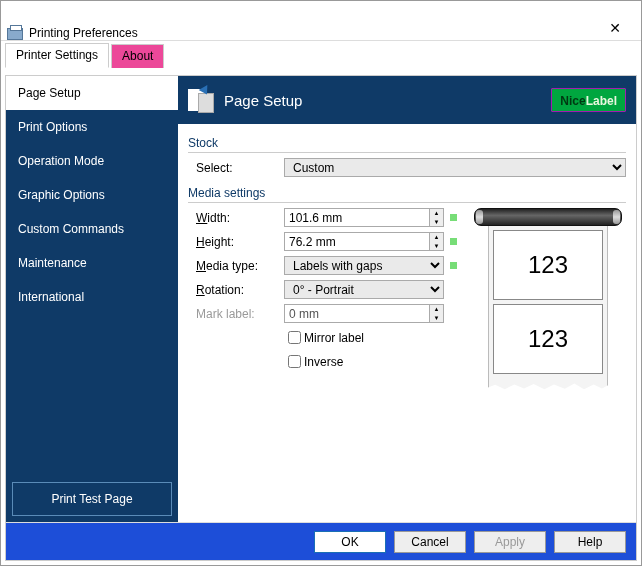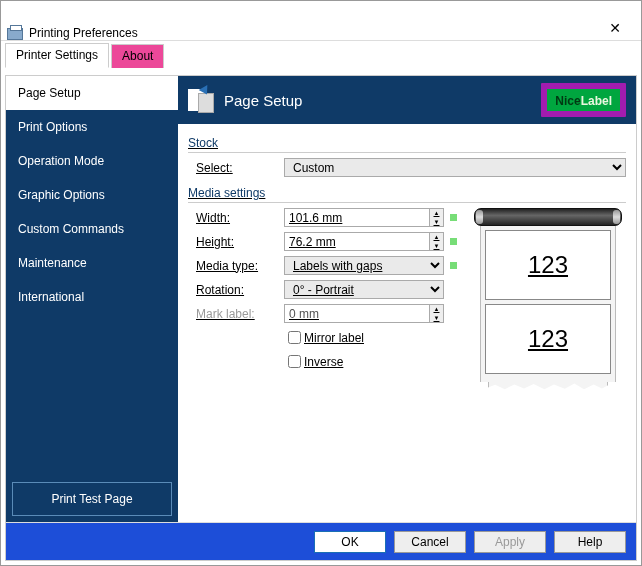--- a/index.html
+++ b/index.html
@@ -25,44 +25,44 @@
 .sidebar .spacer { flex: 1; }
 .sidebar .testpage { margin: 6px; border: 1px solid #5a8bb8; padding: 9px 0; text-align: center; }
 
 .main { flex: 1; display: flex; flex-direction: column; min-width: 0; }
 .header { height: 48px; background: #0f3a67; color: #fff; display: flex; align-items: center; padding: 0 10px; gap: 8px; }
 .header .pgicon { width: 28px; height: 30px; position: relative; }
 .header .pgicon .sheet { position: absolute; width: 18px; height: 22px; background: #fff; left: 0; top: 4px; }
 .header .pgicon .sheet2 { position: absolute; width: 16px; height: 20px; background: #ddd; left: 10px; top: 8px; border: 1px solid #aaa; }
 .header .pgicon .arrow { position: absolute; left: 12px; top: 2px; width: 0; height: 0; border-left: 5px solid transparent; border-right: 5px solid transparent; border-top: 8px solid #2a70b5; transform: rotate(-30deg); }
 .header h2 { margin: 0; font-size: 15px; font-weight: normal; }
-.brand { margin-left: auto; background: #00a63f; color: #e9f7df; font-weight: bold; padding: 3px 8px; border: 6px solid #a21caf; font-size: 14px; border-radius: 1px; }
+.brand { margin-left: auto; background: #00a63f; color: #e9f7df; font-weight: bold; padding: 3px 8px; border: 1px solid #a21caf; font-size: 14px; border-radius: 1px; }
 .brand span.dark { color: #003812; }
 
-.form { padding: 8px 10px; display: grid; grid-template-columns: 90px 160px 14px 1fr; row-gap: 5px; column-gap: 6px; align-items: center; text-decoration: underline; }
+.form { padding: 8px 10px; display: grid; grid-template-columns: 90px 160px 14px 1fr; row-gap: 5px; column-gap: 6px; align-items: center; }
 .section { grid-column: 1 / -1; color: #0f3a67; border-bottom: 1px solid #ccc; padding-bottom: 2px; margin-top: 4px; }
 .label { text-align: left; padding-left: 8px; }
 .label.disabled { color: #9a9a9a; }
 select, input[type=text] { width: 100%; height: 19px; border: 1px solid #aaa; background: #eee; padding: 1px 4px; }
 select { background: #eaeaea; }
 input[type=text] { background: #fff; }
 .spin { display: flex; }
 .spin input { flex: 1; }
 .spin .arrows { width: 14px; display: flex; flex-direction: column; border: 1px solid #aaa; border-left: none; }
 .spin .arrows div { flex: 1; display: flex; align-items: center; justify-content: center; font-size: 6px; background: #eee; }
 .indic { width: 7px; height: 7px; background: #7d7; align-self: center; }
 .chk { grid-column: 2 / 4; display: flex; align-items: center; gap: 0; padding-left: 0; }
 .chk input { width: 13px; height: 13px; }
 .fullrow { grid-column: 2 / -1; }
 
 .preview { grid-column: 4; grid-row: 4 / 14; justify-self: center; align-self: start; }
 .roller { width: 148px; height: 18px; background: linear-gradient(#222, #666 40%, #222); border-radius: 7px; border: 1px solid #111; position: relative; }
 .roller::before, .roller::after { content: ""; position: absolute; top: 1px; width: 7px; height: 14px; background: linear-gradient(#999,#ddd,#999); border-radius: 3px; }
 .roller::before { left: 1px; } .roller::after { right: 1px; }
-.strip { width: 136px; margin: 0 auto; background: #f4f4f4; border-left: 1px solid #bbb; border-right: 1px solid #bbb; padding: 4px; }
+.strip { width: 120px; margin: 0 auto; background: #f4f4f4; border-left: 1px solid #bbb; border-right: 1px solid #bbb; padding: 4px; }
 .lbl { background: #fff; border: 1px solid #888; height: 70px; margin-bottom: 4px; display: flex; align-items: center; justify-content: center; font-size: 24px; font-family: Arial; }
 .torn { width: 120px; height: 8px; margin: 0 auto; background: #f4f4f4; border-left: 1px solid #bbb; border-right: 1px solid #bbb; clip-path: polygon(0 0,100% 0,100% 40%,95% 80%,88% 30%,80% 90%,72% 20%,64% 85%,55% 30%,47% 90%,38% 25%,30% 80%,22% 30%,14% 90%,6% 35%,0 70%); }
 
 .footer { height: 38px; background: #1d4ed8; border-top: 1px solid #ddd; display: flex; align-items: center; justify-content: flex-end; gap: 8px; padding: 0 10px; }
 .footer button { width: 72px; height: 22px; border: 1px solid #999; background: #eee; }
 .footer button.primary { border: 1px solid #1a6fb5; background: #fff; }
 .footer button:disabled { color: #9a9a9a; }
 </style>
 </head>
 <body>

